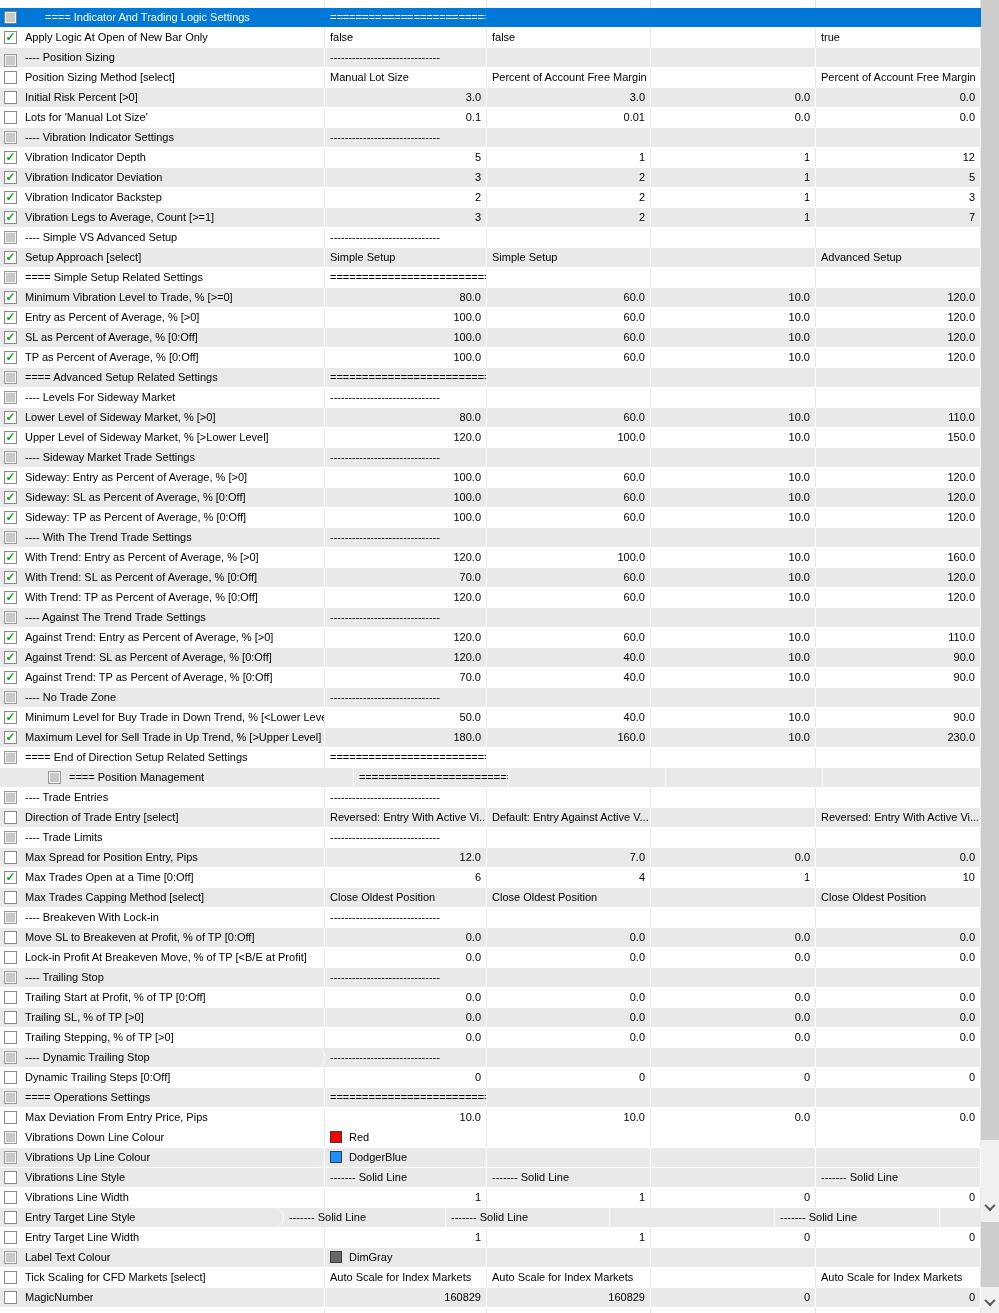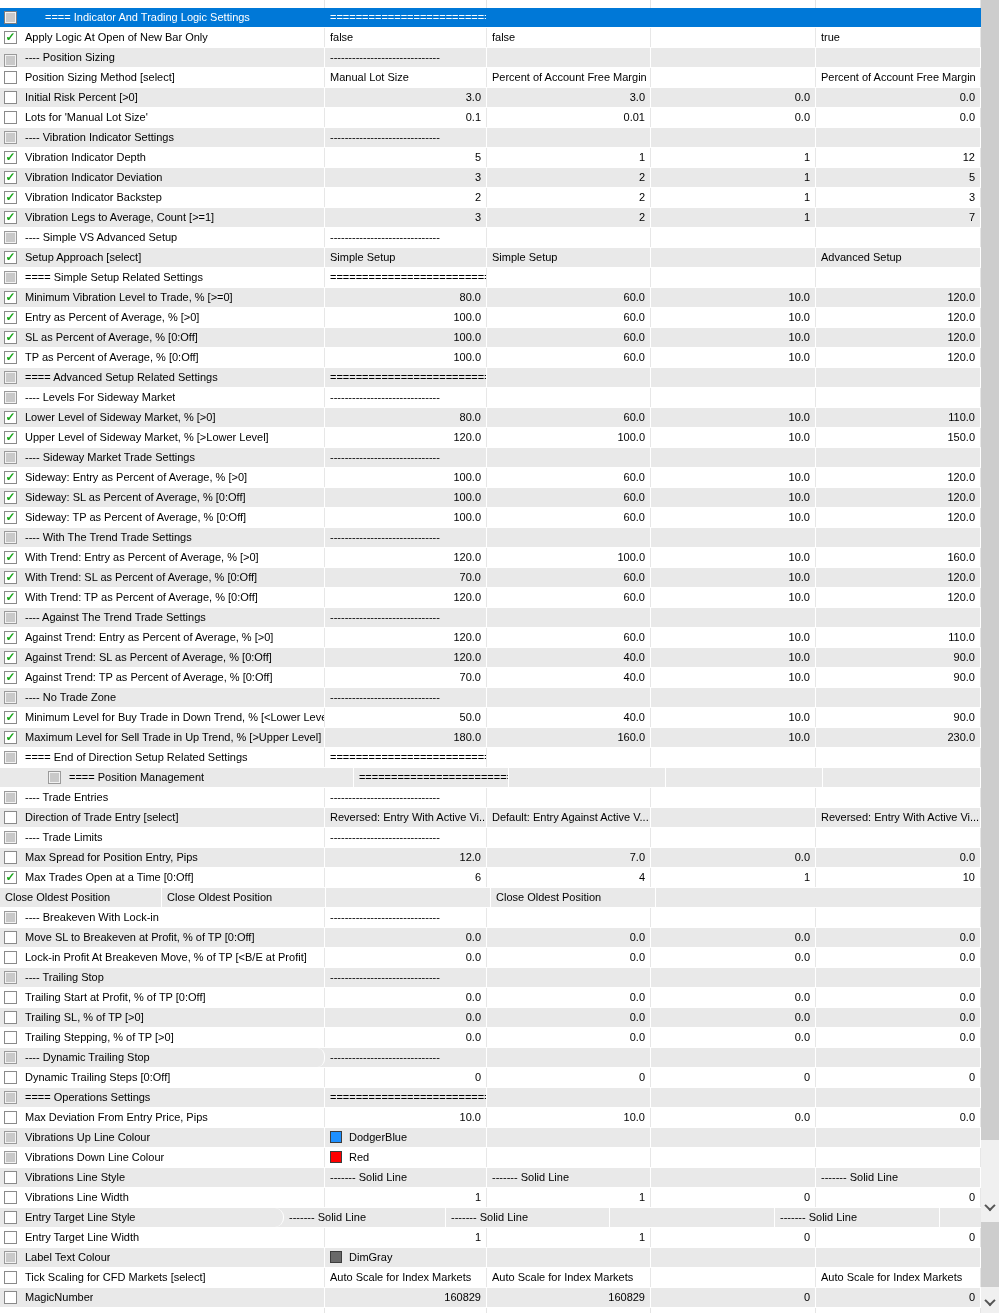--- a/index.html
+++ b/index.html
@@ -486,20 +486,24 @@
           <div class="cell name left" style="width: 325px;">
             <span class="cb checked">✓</span>
             <span class="label">Max Trades Open at a Time [0:Off]</span>
           </div>
           <div class="cell val right" style="width: 162px;">6</div>
           <div class="cell val right" style="width: 164px;">4</div>
           <div class="cell val right" style="width: 165px;">1</div>
           <div class="cell val right" style="width: 165px;">10</div>
         </div>
         <div class="row gray">
+          <div class="cell name left" style="width: 325px;">
+            <span class="cb unchecked"></span>
+            <span class="label">Max Trades Capping Method [select]</span>
+          </div>
           <div class="cell val left" style="width: 162px;">Close Oldest Position</div>
           <div class="cell val left" style="width: 164px;">Close Oldest Position</div>
           <div class="cell val left" style="width: 165px;"></div>
           <div class="cell val left" style="width: 165px;">Close Oldest Position</div>
         </div>
         <div class="row white">
           <div class="cell name left" style="width: 325px;">
             <span class="cb section"></span>
             <span class="label">---- Breakeven With Lock-in</span>
           </div>
@@ -601,36 +605,36 @@
         <div class="row white">
           <div class="cell name left" style="width: 325px;">
             <span class="cb unchecked"></span>
             <span class="label">Max Deviation From Entry Price, Pips</span>
           </div>
           <div class="cell val right" style="width: 162px;">10.0</div>
           <div class="cell val right" style="width: 164px;">10.0</div>
           <div class="cell val right" style="width: 165px;">0.0</div>
           <div class="cell val right" style="width: 165px;">0.0</div>
         </div>
+        <div class="row white">
+          <div class="cell name left" style="width: 325px;">
+            <span class="cb section"></span>
+            <span class="label">Vibrations Down Line Colour</span>
+          </div>
+          <div class="cell val left" style="width: 162px;"><span class="swatch" style="background: rgb(255, 0, 0);"></span><span>Red</span></div>
+          <div class="cell val left" style="width: 164px;"></div>
+          <div class="cell val left" style="width: 165px;"></div>
+          <div class="cell val left" style="width: 165px;"></div>
+        </div>
         <div class="row gray">
           <div class="cell name left" style="width: 325px;">
             <span class="cb section"></span>
             <span class="label">Vibrations Up Line Colour</span>
           </div>
           <div class="cell val left" style="width: 162px;"><span class="swatch" style="background: rgb(30, 144, 255);"></span><span>DodgerBlue</span></div>
-          <div class="cell val left" style="width: 164px;"></div>
-          <div class="cell val left" style="width: 165px;"></div>
-          <div class="cell val left" style="width: 165px;"></div>
-        </div>
-        <div class="row white">
-          <div class="cell name left" style="width: 325px;">
-            <span class="cb section"></span>
-            <span class="label">Vibrations Down Line Colour</span>
-          </div>
-          <div class="cell val left" style="width: 162px;"><span class="swatch" style="background: rgb(255, 0, 0);"></span><span>Red</span></div>
           <div class="cell val left" style="width: 164px;"></div>
           <div class="cell val left" style="width: 165px;"></div>
           <div class="cell val left" style="width: 165px;"></div>
         </div>
         <div class="row gray">
           <div class="cell name left" style="width: 325px;">
             <span class="cb unchecked"></span>
             <span class="label">Vibrations Line Style</span>
           </div>
           <div class="cell val left" style="width: 162px;">------- Solid Line</div>

